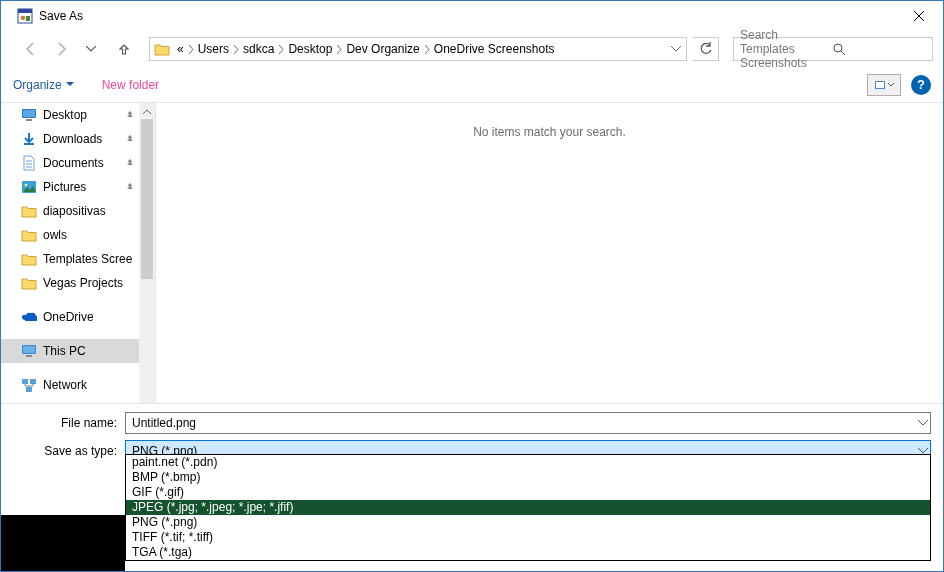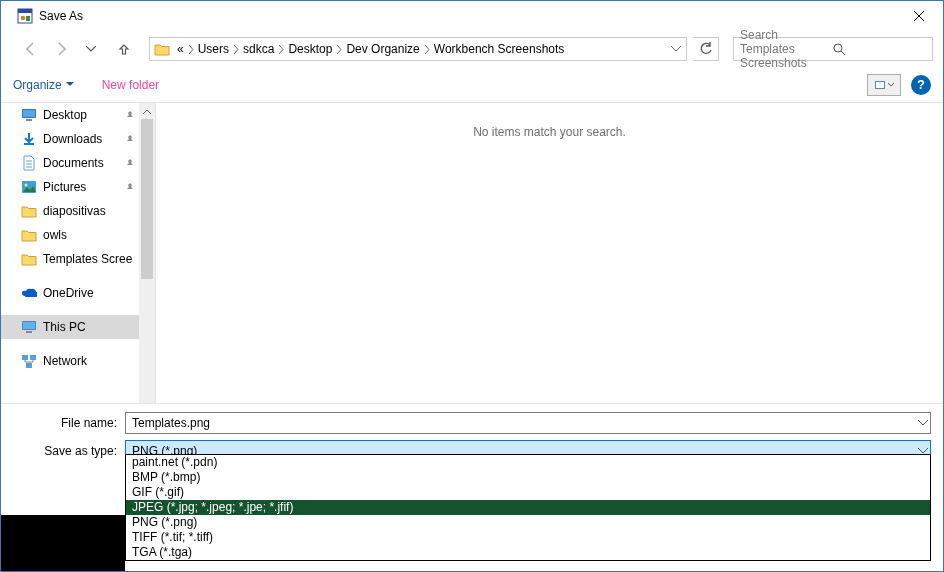--- a/index.html
+++ b/index.html
@@ -141,21 +141,21 @@
           <svg width="6" height="9">
             <path d="M1 0 L5 4.5 L1 9" fill="none" stroke="currentColor"></path>
           </svg>
         </div>
         <div class="crumb">Dev Organize</div>
         <div class="crumbsep">
           <svg width="6" height="9">
             <path d="M1 0 L5 4.5 L1 9" fill="none" stroke="currentColor"></path>
           </svg>
         </div>
-        <div class="crumb">Workbench Screenshots</div>
+        <div class="crumb">OneDrive Screenshots</div>
       </div>
     <div class="tail"></div>
     <div class="dd">
         <svg width="10" height="6">
           <path d="M0 0 L5 5 L10 0" fill="none" stroke="currentColor"></path>
         </svg>
       </div>
   </div>
   <div class="refresh">
       <svg width="14" height="14">
@@ -272,20 +272,28 @@
           <span>owls</span>
         </div>
         <div class="treeitem">
           <span class="ticon">
             <svg width="16" height="14">
               <path d="M1 3 L6 3 L7.5 4.5 L15 4.5 L15 13 L1 13 Z" fill="#ffd76a" stroke="#caa43a"></path>
             </svg>
           </span>
           <span>Templates Scree</span>
         </div>
+        <div class="treeitem">
+          <span class="ticon">
+            <svg width="16" height="14">
+              <path d="M1 3 L6 3 L7.5 4.5 L15 4.5 L15 13 L1 13 Z" fill="#ffd76a" stroke="#caa43a"></path>
+            </svg>
+          </span>
+          <span>Vegas Projects</span>
+        </div>
         <div class="treeitem" style="height: 10px;"></div>
         <div class="treeitem">
           <span class="ticon">
             <svg width="18" height="12">
               <path d="M4 9 Q1 9 1 6 Q1 3 5 4 Q6 1 10 2 Q14 1 15 5 Q18 5 17 8 Q17 10 14 10 L5 10 Q4 10 4 9" fill="#0a5bc4"></path>
             </svg>
           </span>
           <span>OneDrive</span>
         </div>
         <div class="treeitem" style="height: 10px;"></div>
@@ -323,21 +331,21 @@
   </div>
   <div class="mainarea">
     <div>No items match your search.</div>
   </div>
 </div>
 
 <div class="bottom">
   <div class="fieldrow">
     <label>File name:</label>
     <div class="input">
-      <span>Templates.png</span>
+      <span>Untitled.png</span>
       <span class="dd">
           <svg width="10" height="6">
             <path d="M0 0 L5 5 L10 0" fill="none" stroke="currentColor"></path>
           </svg>
         </span>
     </div>
   </div>
   <div class="fieldrow">
     <label>Save as type:</label>
     <div class="input typesel">

